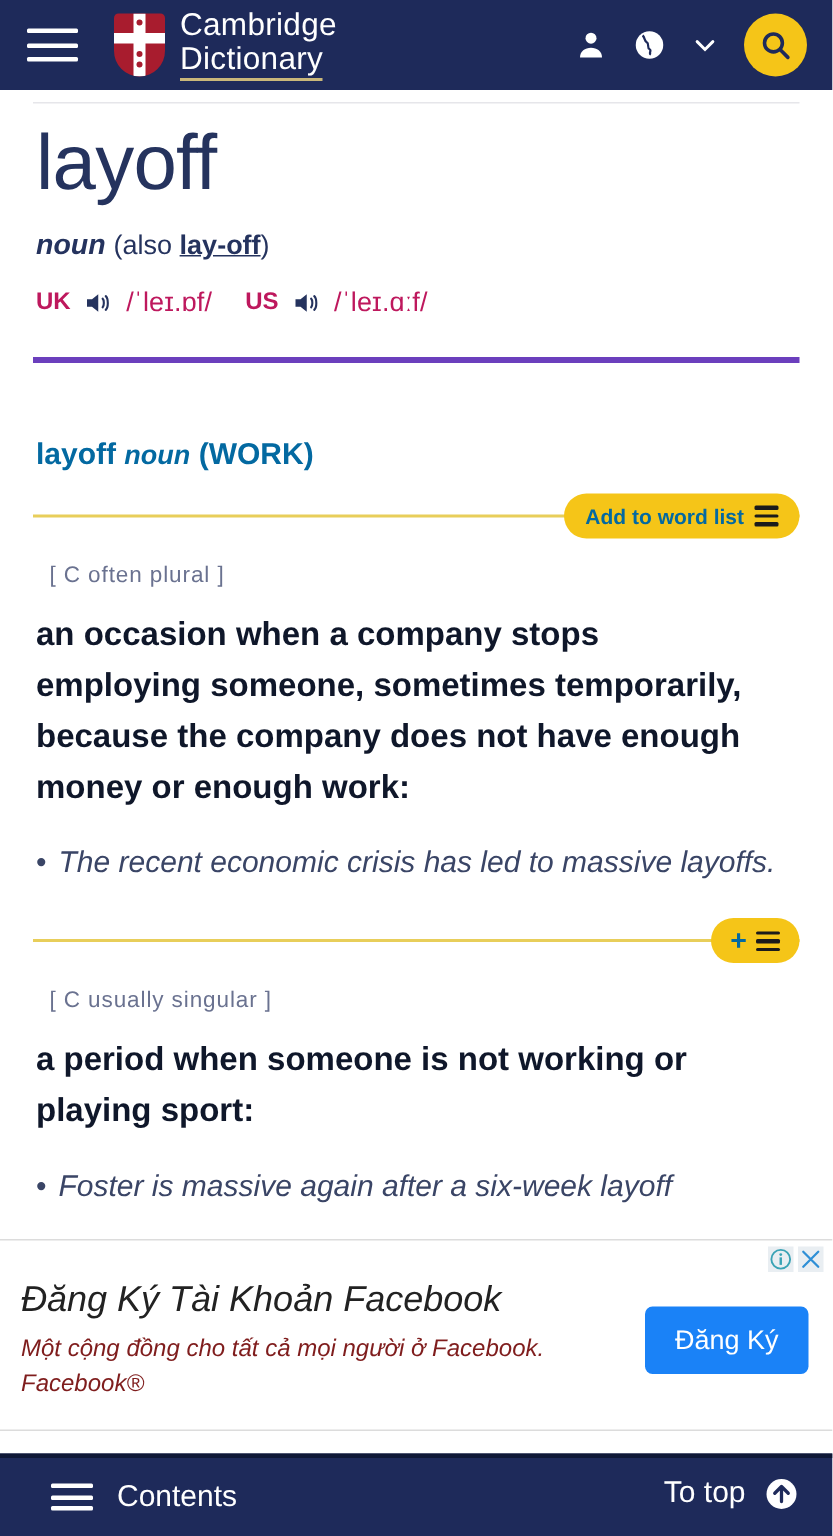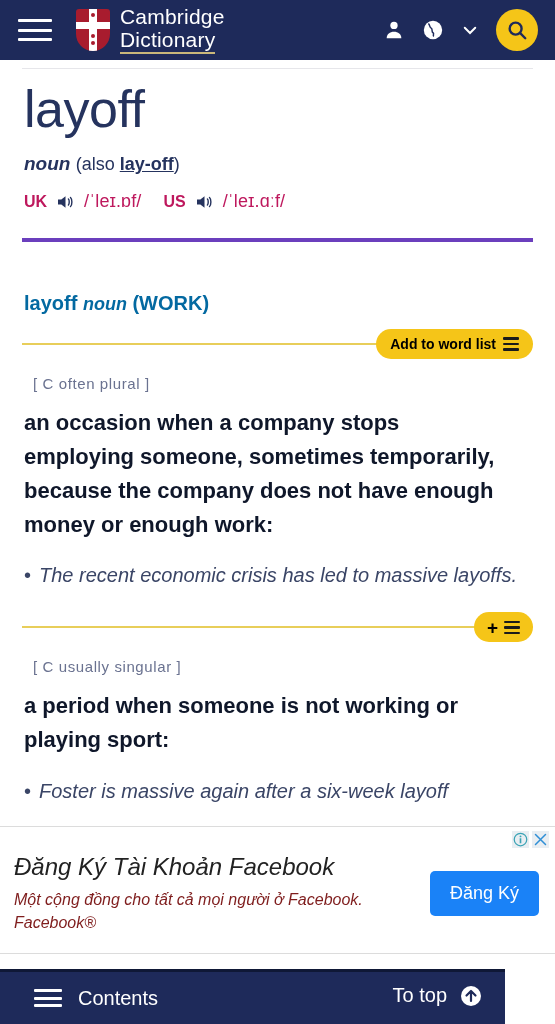--- a/index.html
+++ b/index.html
@@ -78,21 +78,21 @@
   .sense-head .g { font-weight: bold; }
 
   .divider-row { position: relative; margin: 14px 22px 0 22px; height: 30px; }
   .divider-row .line { position: absolute; top: 14px; left: 0; right: 0; height: 2px; background: #e8ce5a; }
   .pill {
     position: absolute; right: 0; top: 0;
     background: #f5c518; border: none; border-radius: 16px;
     height: 30px; display: flex; align-items: center; gap: 7px;
     padding: 0 14px; cursor: pointer;
     font-family: "Liberation Sans", sans-serif;
-    font-size: 14px; font-weight: bold; color: #000000;
+    font-size: 14px; font-weight: bold; color: #0369a1;
     white-space: nowrap;
   }
   .pill.compact { padding: 0 13px; gap: 6px; font-size: 17px; }
   .listicon { display: inline-block; width: 16px; }
   .listicon i { display: block; height: 2.5px; background: #1b1b1b; margin-bottom: 3px; border-radius: 1px; }
   .listicon i:last-child { margin-bottom: 0; }
   .plusglyph { font-size: 19px; font-weight: bold; line-height: 1; }
 
   .gram { padding: 16px 0 0 33px; font-size: 15px; color: #6a7290; letter-spacing: .6px; }
 
@@ -121,21 +121,21 @@
   .ad-desc { font-size: 16px; color: #7f1d1d; margin-top: 7px; line-height: 1.45; max-width: 420px; }
   .ad-cta {
     margin: 18px 16px 0 0; background: #1a82f7; color: #fff;
     border: none; border-radius: 5px; cursor: pointer;
     font-family: "Liberation Sans", sans-serif;
     font-size: 18px; padding: 12px 20px; white-space: nowrap;
   }
 
   
   .bottombar {
-    position: absolute; left: 0; bottom: 0; width: 505px; height: 55px;
+    position: absolute; left: 0; bottom: 0; width: 555px; height: 55px;
     background: #1e2a5a; display: flex; align-items: center;
     border-top: 3px solid #0f1836;
   }
   .bb-left { display: flex; align-items: center; gap: 16px; margin-left: 34px; cursor: pointer; }
   .bb-ham { width: 28px; height: 18px; display: flex; flex-direction: column; justify-content: space-between; }
   .bb-ham span { display: block; height: 3px; background: #fff; border-radius: 1px; }
   .bb-label { color: #fff; font-size: 20px; }
   .bb-right { margin-left: auto; margin-right: 22px; display: flex; align-items: flex-start; gap: 12px; cursor: pointer; }
   .bb-right .bb-label { font-size: 20px; }
 </style>

